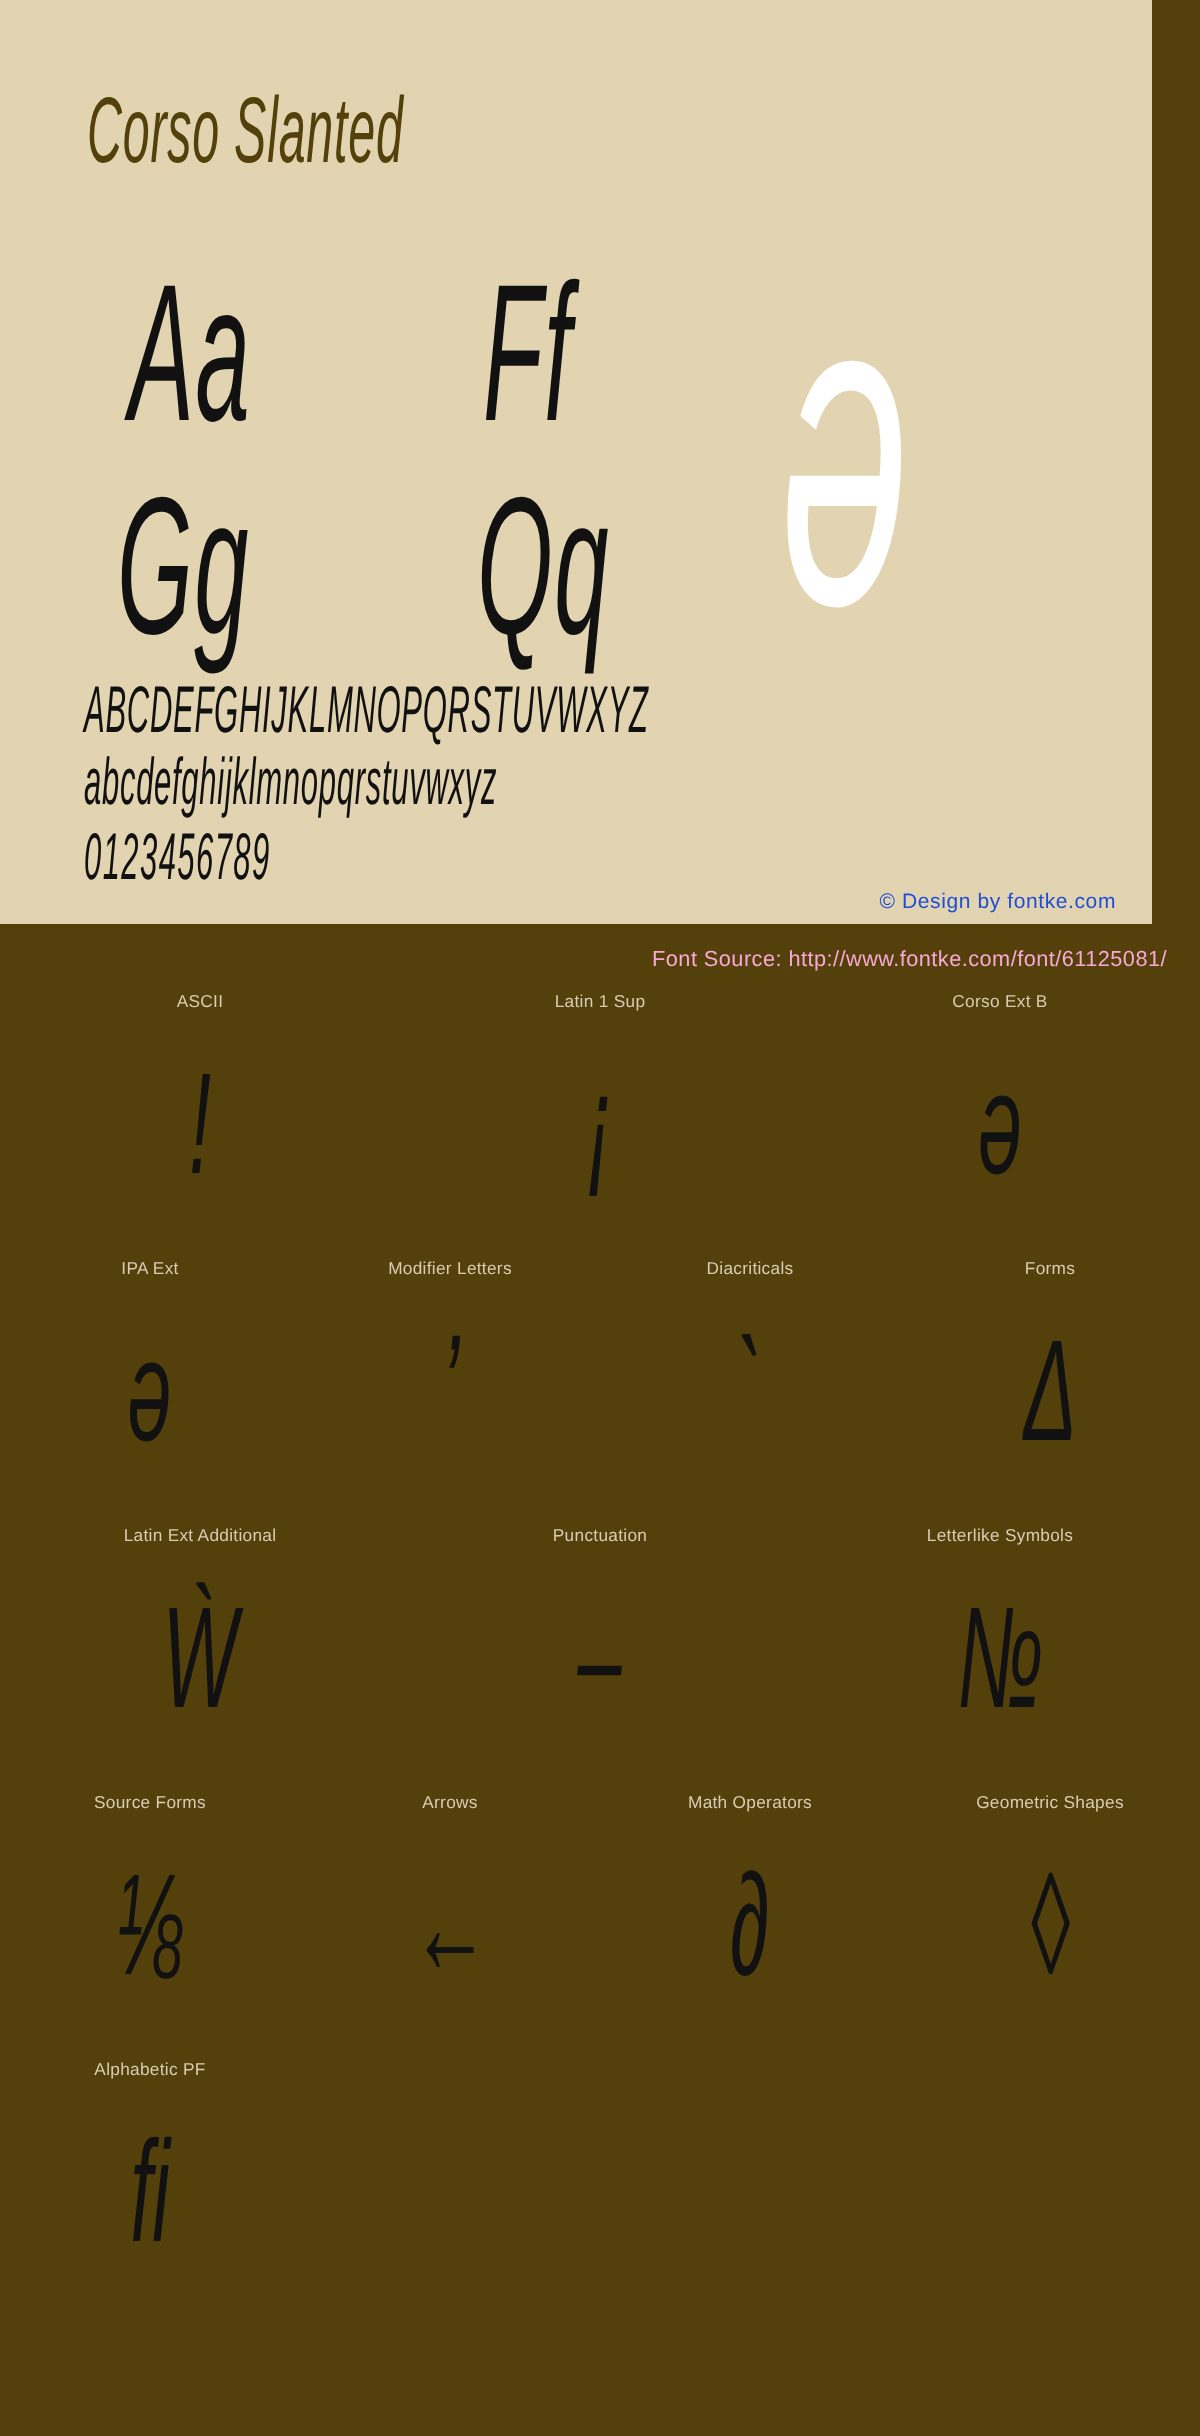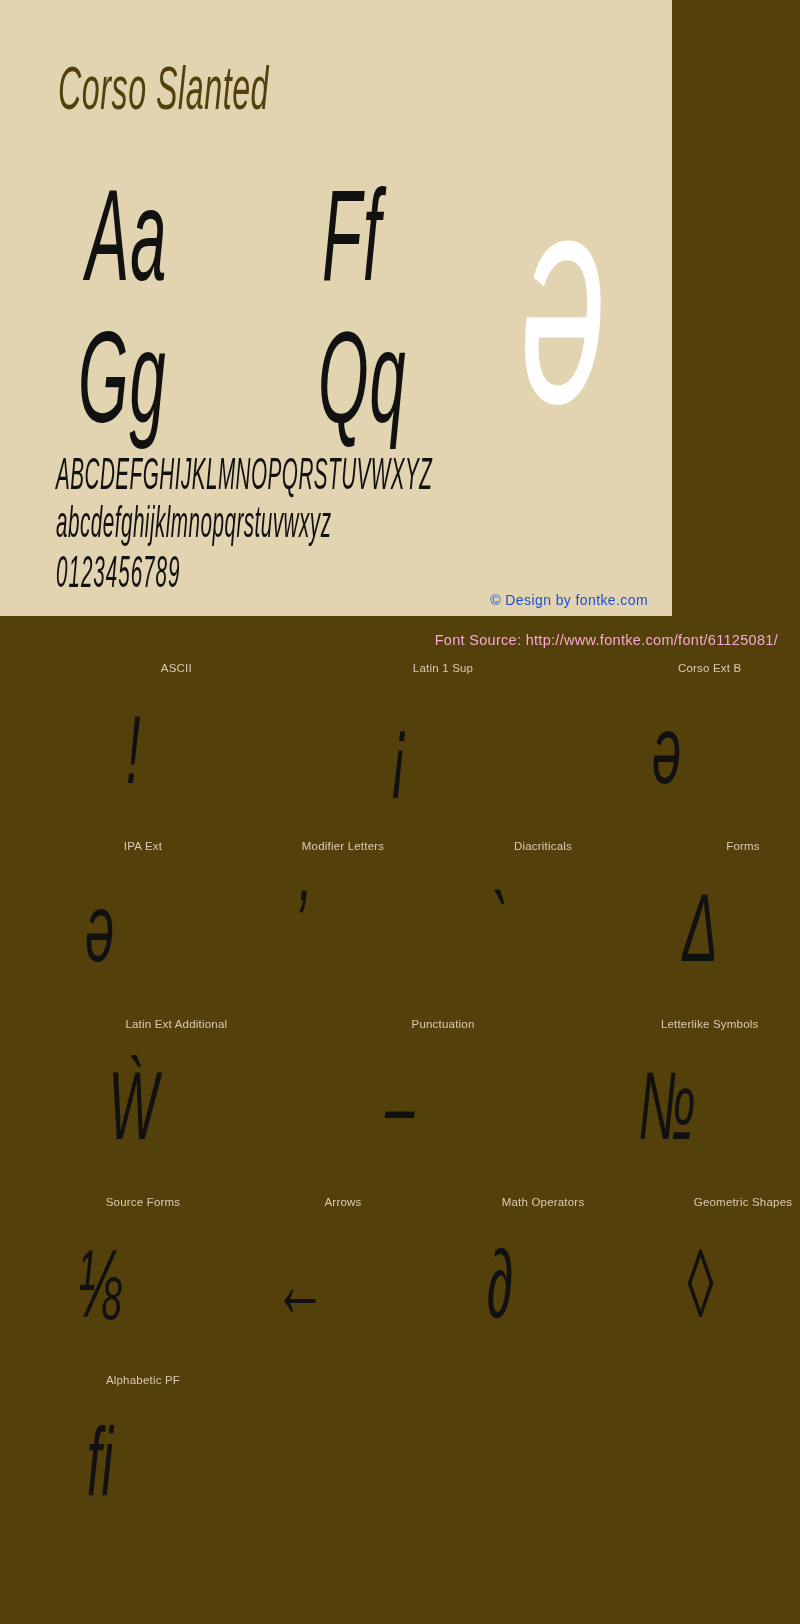--- a/index.html
+++ b/index.html
@@ -6,22 +6,23 @@
   body{
     width:800px;height:1624px;
     font-family:"Liberation Sans",sans-serif;
     background:#54400a;
     overflow:hidden;
   }
   .page{position:relative;width:800px;height:1624px;}
 
   
   .specimen{
-    position:absolute;left:0;top:0;width:672px;height:616px;
+    position:absolute;left:0;top:0;width:756px;height:616px;
     background:#e2d4b0;
+    padding-left:12px;
   }
   .title{
     position:absolute;left:58px;top:52px;
     font-family:"Liberation Sans Narrow","Liberation Sans",sans-serif;
     font-style:italic;
     font-size:62px;
     line-height:72px;
     letter-spacing:1px;
     color:#54400a;
     transform:scaleX(0.52);
@@ -99,21 +100,20 @@
     width:178px;margin-left:0;
     position:relative;
     flex:1 1 0;
     text-align:center;
   }
   .blabel{
     position:absolute;top:8px;left:0;width:100%;
     font-size:11.5px;color:#d8cdb4;
     letter-spacing:.2px;white-space:nowrap;
     text-align:center;
-    margin-left:43px;
   }
   .bglyph{
     position:absolute;top:30px;left:0;width:100%;
     height:140px;
     font-family:"Liberation Sans","DejaVu Sans",sans-serif;
     font-style:italic;font-weight:300;
     font-size:96px;line-height:132px;
     color:#111111;
     text-align:center;
     overflow:hidden;

